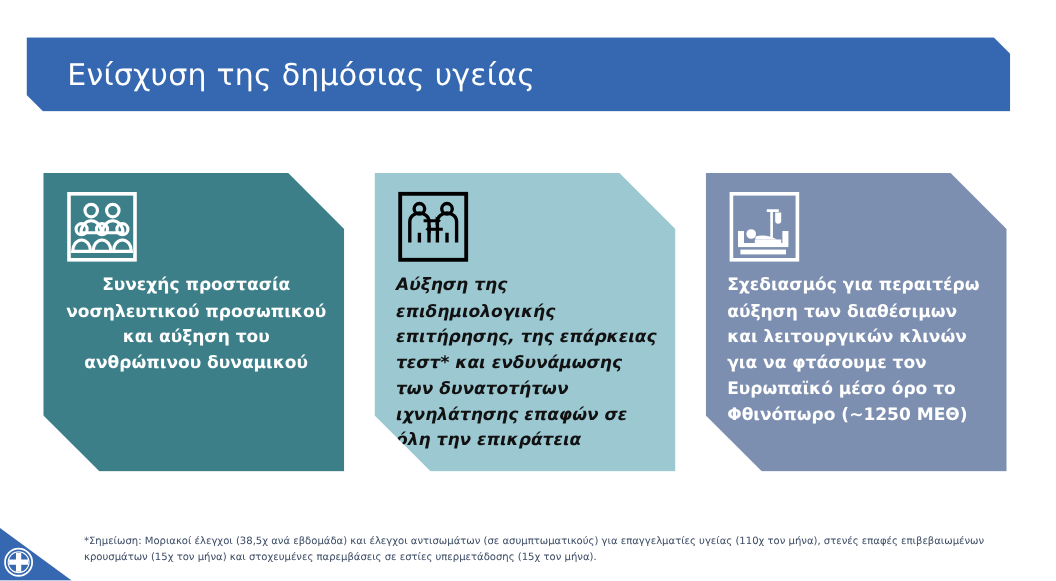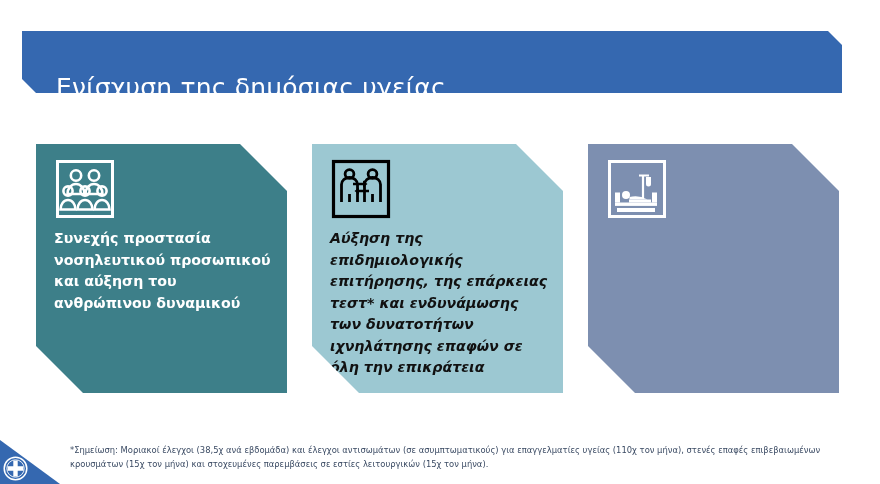--- a/index.html
+++ b/index.html
@@ -36,34 +36,33 @@
   #title-text {
     position: absolute;
     left: 34px;
     top: 50%;
     transform: translateY(-50%);
     color: #ffffff;
     font-size: 25px;
     font-weight: 400;
     letter-spacing: 0.2px;
     white-space: nowrap;
-    margin-top: 25px;
   }
 
   
   .card {
     position: absolute;
     top: 144px;
     width: 251px;
     height: 249px;
     -webkit-clip-path: polygon(0 0, calc(100% - 47px) 0, 100% 47px, 100% 100%, 47px 100%, 0 calc(100% - 47px));
     clip-path: polygon(0 0, calc(100% - 47px) 0, 100% 47px, 100% 100%, 47px 100%, 0 calc(100% - 47px));
     box-sizing: border-box;
   }
-  #card-0 { left: 36px;  background: #3D7F89; }
+  #card-0 { left: 36px;  background: #3D7F89; text-align: center; }
   #card-1 { left: 312px; background: #9CC8D2; }
   #card-2 { left: 588px; background: #7D8FB0; }
 
   .card-icon {
     position: absolute;
     left: 18px;
     top: 14px;
     width: 62px;
     height: 62px;
   }
@@ -193,24 +192,27 @@
 
         <path d="M23 41.5 h22 v3 H23 z" fill="#ffffff"></path>
         <path d="M23.5 39 q9 -2.5 18 2.5 H23.5 z" fill="#ffffff"></path>
 
         <rect x="9" y="34.5" width="5" height="10" fill="#ffffff"></rect>
         <rect x="46" y="34.5" width="5" height="10" fill="#ffffff"></rect>
         <rect x="9" y="44.5" width="42" height="3.4" fill="#ffffff"></rect>
         <rect x="11" y="50" width="38" height="4" fill="#ffffff"></rect>
       </svg>
     </div>
+    <div class="card-body">
+      <p class="card-text">Σχεδιασμός για περαιτέρω αύξηση των διαθέσιμων και λειτουργικών κλινών για να φτάσουμε τον Ευρωπαϊκό μέσο όρο το Φθινόπωρο (~1250 ΜΕΘ)</p>
+    </div>
   </div>
 
   <div id="footnote">
-    <span class="fn-label">*Σημείωση:</span><span> Μοριακοί έλεγχοι (38,5χ ανά εβδομάδα) και έλεγχοι αντισωμάτων (σε ασυμπτωματικούς) για επαγγελματίες υγείας (110χ τον μήνα), στενές επαφές επιβεβαιωμένων κρουσμάτων (15χ τον μήνα) και στοχευμένες παρεμβάσεις σε εστίες λειτουργικών (15χ τον μήνα).</span>
+    <span class="fn-label">*Σημείωση:</span><span> Μοριακοί έλεγχοι (38,5χ ανά εβδομάδα) και έλεγχοι αντισωμάτων (σε ασυμπτωματικούς) για επαγγελματίες υγείας (110χ τον μήνα), στενές επαφές επιβεβαιωμένων κρουσμάτων (15χ τον μήνα) και στοχευμένες παρεμβάσεις σε εστίες υπερμετάδοσης (15χ τον μήνα).</span>
   </div>
 
   <div id="corner-emblem">
     <div id="corner-triangle"></div>
     <div id="emblem-mark">
       <svg viewBox="0 0 27 27" aria-hidden="true">
         <circle cx="13.5" cy="13.5" r="11.3" fill="none" stroke="#ffffff" stroke-width="1.5"></circle>
         <circle cx="13.5" cy="13.5" r="8.7" fill="none" stroke="#ffffff" stroke-width="0.9"></circle>
         <path d="M11.3 5.6 h4.4 v5.7 h5.7 v4.4 h-5.7 v5.7 h-4.4 v-5.7 h-5.7 v-4.4 h5.7 z" fill="#ffffff"></path>
       </svg>

